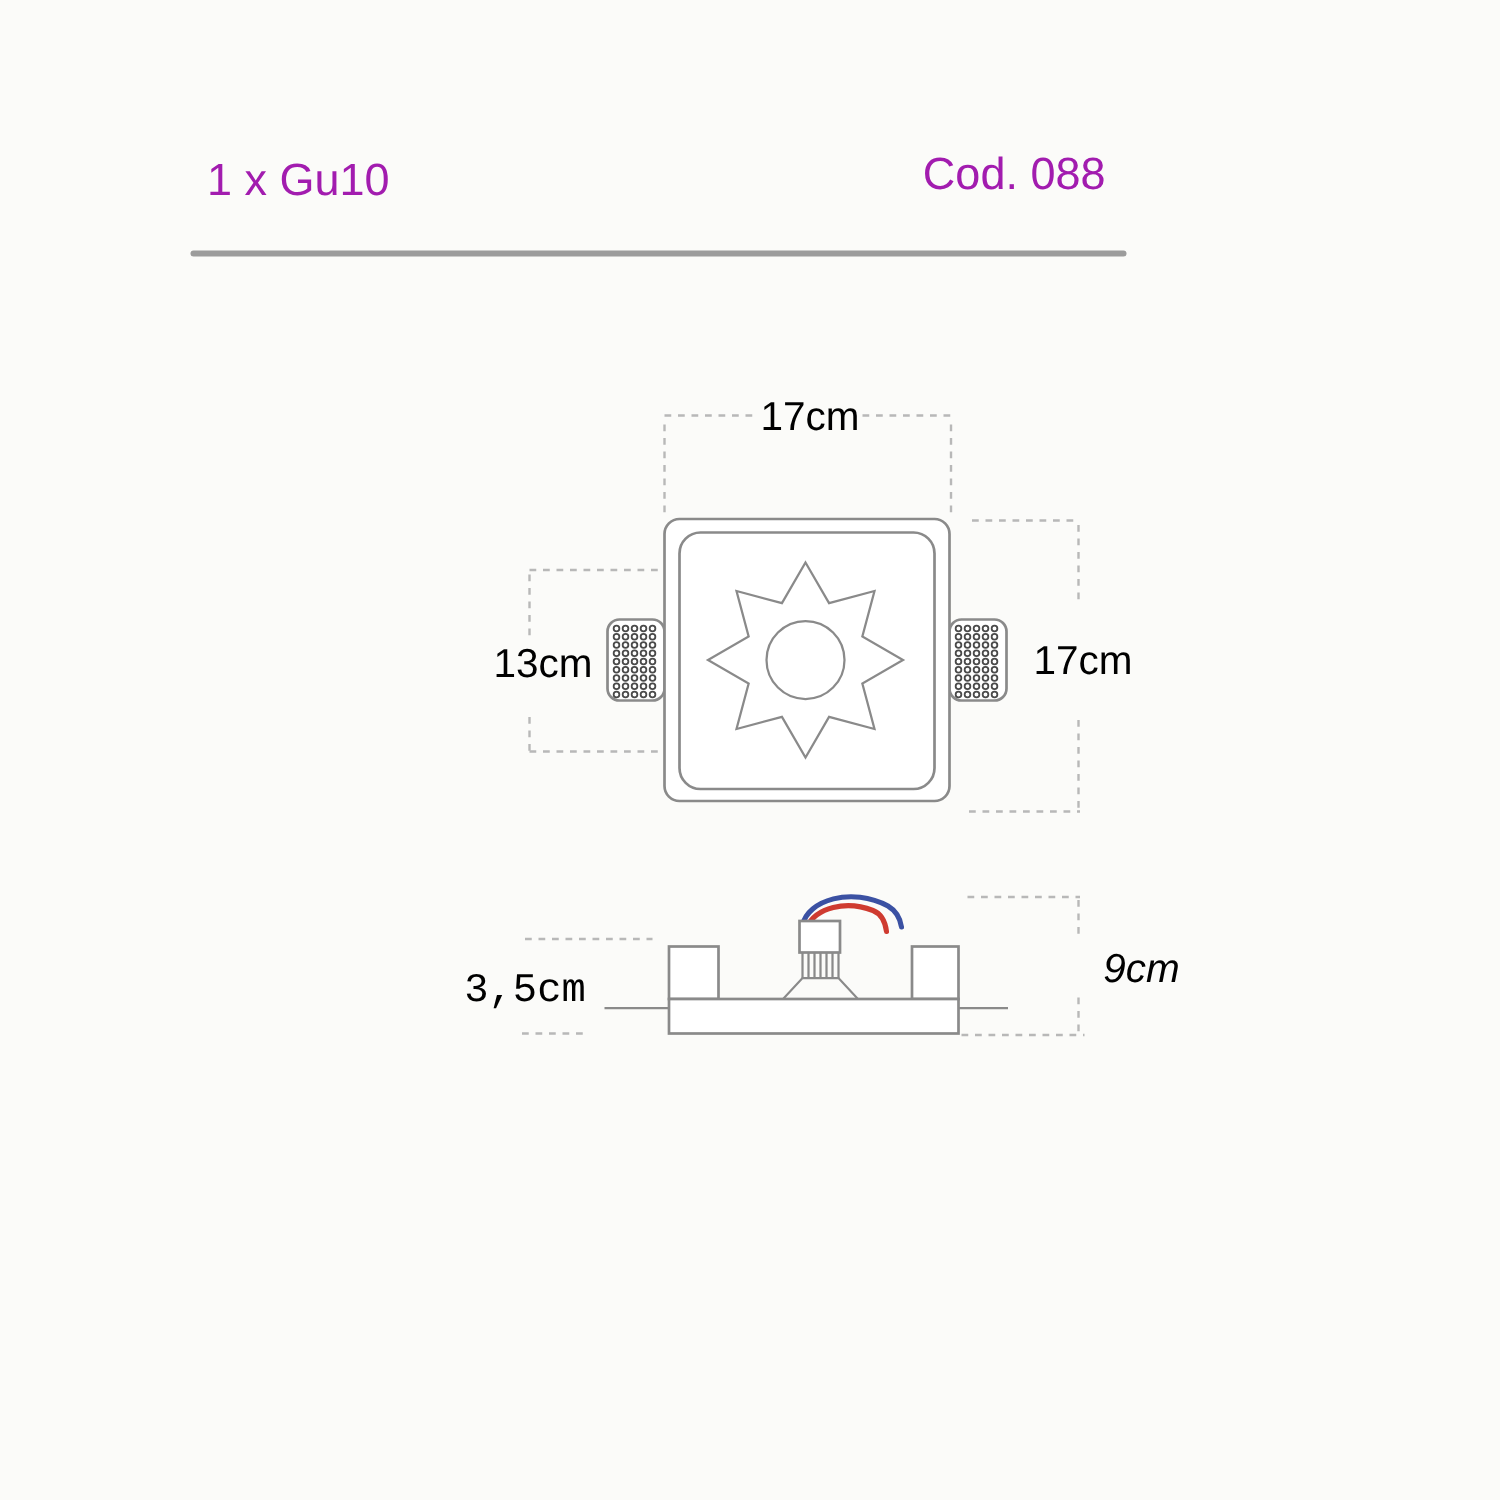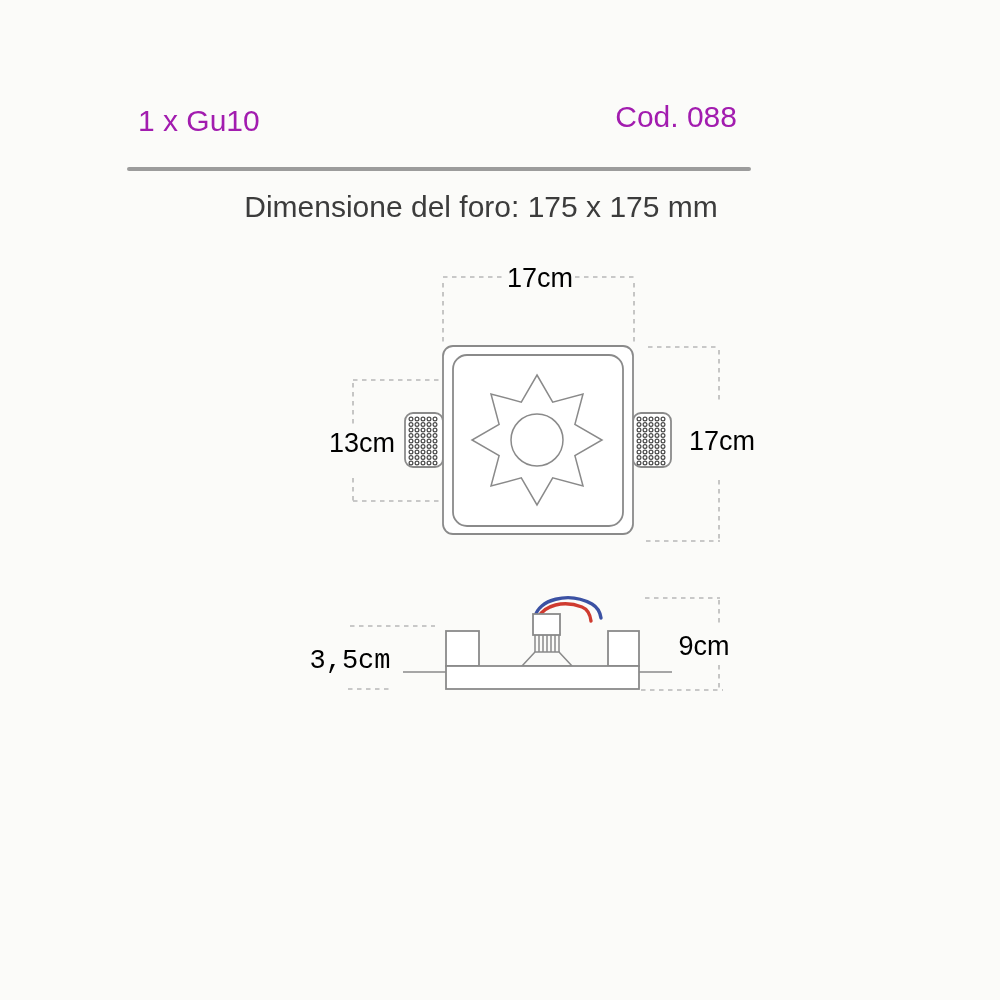--- a/index.html
+++ b/index.html
@@ -32,39 +32,38 @@
   .dim{
     position:absolute;
     font-size:27px;color:#000000;
     white-space:nowrap;
     transform:translate(-50%,-50%);
   }
   .dim-17-top{left:540px;top:278px;}
   .dim-13-left{left:362px;top:443px;}
   .dim-17-right{left:722px;top:441px;}
   .dim-35-left{left:350px;top:661px;font-family:Liberation Mono, monospace;}
-  .dim-9-right{left:704px;top:646px;}
+  .dim-9-right{left:761px;top:646px;font-style:italic;}
   svg{position:absolute;overflow:visible;}
   .svg-front{left:330px;top:255px;}
   .svg-side{left:330px;top:590px;}
   .ln{stroke:#8a8a8a;stroke-width:1.8;fill:#ffffff;}
   .ln-thin{stroke:#8a8a8a;stroke-width:1.5;fill:none;}
   .dash{stroke:#b8b8b8;stroke-width:1.6;fill:none;stroke-dasharray:4.5 4.5;}
   .dots circle{stroke:#4a4a4a;stroke-width:1.2;fill:none;}
   .wire{fill:none;stroke-width:3.4;stroke-linecap:round;}
 </style>
 </head>
 <body>
 
 <div class="page">
 
   <div class="hdr hdr-left">1 x Gu10</div>
   <div class="hdr hdr-right">Cod. 088</div>
   <div class="separator"></div>
-  <div class="subtitle">Dimensione del foro: 175 x 175 mm</div>
 
   <svg class="svg-front" width="440" height="300" viewBox="0 0 440 300">
 
     <g>
       <line class="dash" x1="113" y1="22" x2="176" y2="22"></line>
       <line class="dash" x1="245" y1="22" x2="305" y2="22"></line>
       <line class="dash" x1="113" y1="28" x2="113" y2="90"></line>
       <line class="dash" x1="304" y1="28" x2="304" y2="90"></line>
     </g>
 

